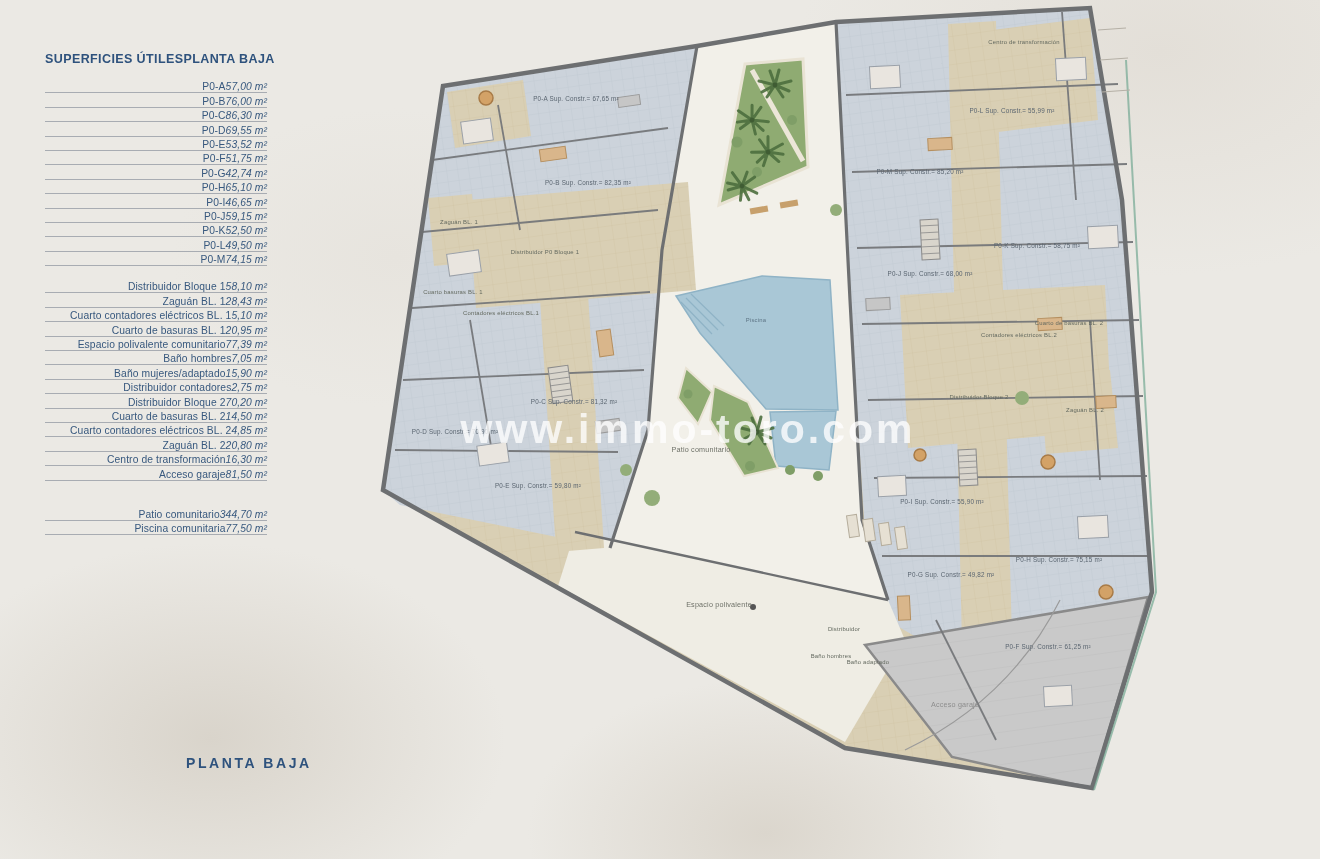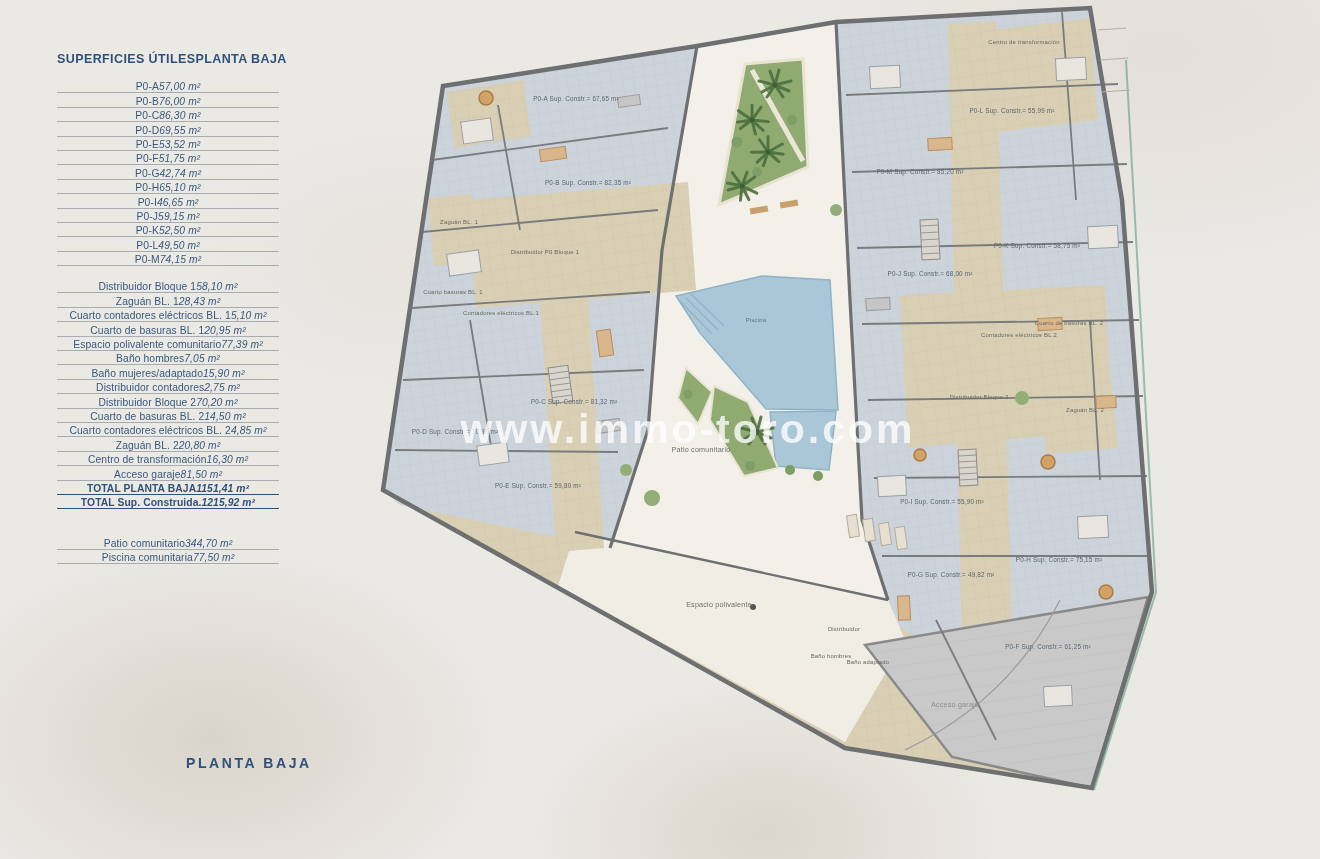--- a/index.html
+++ b/index.html
@@ -8,25 +8,25 @@
     position:relative;width:1320px;height:859px;overflow:hidden;
     background:
       radial-gradient(420px 280px at 16% 86%, #d9d4cb 0%, rgba(217,212,203,0) 70%),
       radial-gradient(520px 320px at 88% 6%,  #e3dfd8 0%, rgba(227,223,216,0) 70%),
       radial-gradient(340px 220px at 58% 97%, #dbd6cd 0%, rgba(219,214,205,0) 70%),
       radial-gradient(300px 200px at 30% 30%, #e7e4de 0%, rgba(231,228,222,0) 75%),
       #ebe9e4;
   }
   #plan-svg{position:absolute;left:0;top:0;z-index:1;}
   
-  .panel{position:absolute;left:57px;top:52px;width:222px;z-index:3;color:#37587e;}
+  .panel{position:absolute;left:45px;top:52px;width:222px;z-index:3;color:#37587e;}
   .panel .hdr{display:flex;justify-content:space-between;font-weight:bold;font-size:12.5px;
     letter-spacing:.4px;color:#2e527d;margin-bottom:13px;white-space:nowrap;}
   .rows{display:block;}
-  .row{display:flex;justify-content:center;align-items:flex-end;
+  .row{display:flex;justify-content:flex-end;align-items:flex-end;
     height:14.4px;box-sizing:border-box;border-bottom:1px solid #a8acb2;
     font-size:10.3px;letter-spacing:.1px;white-space:nowrap;}
   .row .lbl{overflow:hidden;}
   .row .val{font-size:10.3px;font-style:italic;}
   .row.total{font-weight:bold;border-bottom:1.4px solid #2e527d;color:#2e527d;}
   .gap{height:13px;}
   .caption{position:absolute;left:186px;top:755px;z-index:3;font-size:14px;font-weight:bold;
     color:#2e527d;letter-spacing:2.6px;}
   
   text{font-family:"Liberation Sans", sans-serif;}
@@ -344,30 +344,20 @@
         </div>
         <div class="row">
           <span class="lbl">Centro de transformación</span>
           <span class="val">16,30 m²</span>
         </div>
         <div class="row">
           <span class="lbl">Acceso garaje</span>
           <span class="val">81,50 m²</span>
         </div>
       </div>
-    <div class="rows">
-        <div class="row total">
-          <span class="lbl">TOTAL PLANTA BAJA</span>
-          <span class="val">1151,41 m²</span>
-        </div>
-        <div class="row total">
-          <span class="lbl">TOTAL Sup. Construida.</span>
-          <span class="val">1215,92 m²</span>
-        </div>
-      </div>
     <div class="gap"></div>
       <div class="gap"></div>
     <div class="rows">
         <div class="row">
           <span class="lbl">Patio comunitario</span>
           <span class="val">344,70 m²</span>
         </div>
         <div class="row">
           <span class="lbl">Piscina comunitaria</span>
           <span class="val">77,50 m²</span>

